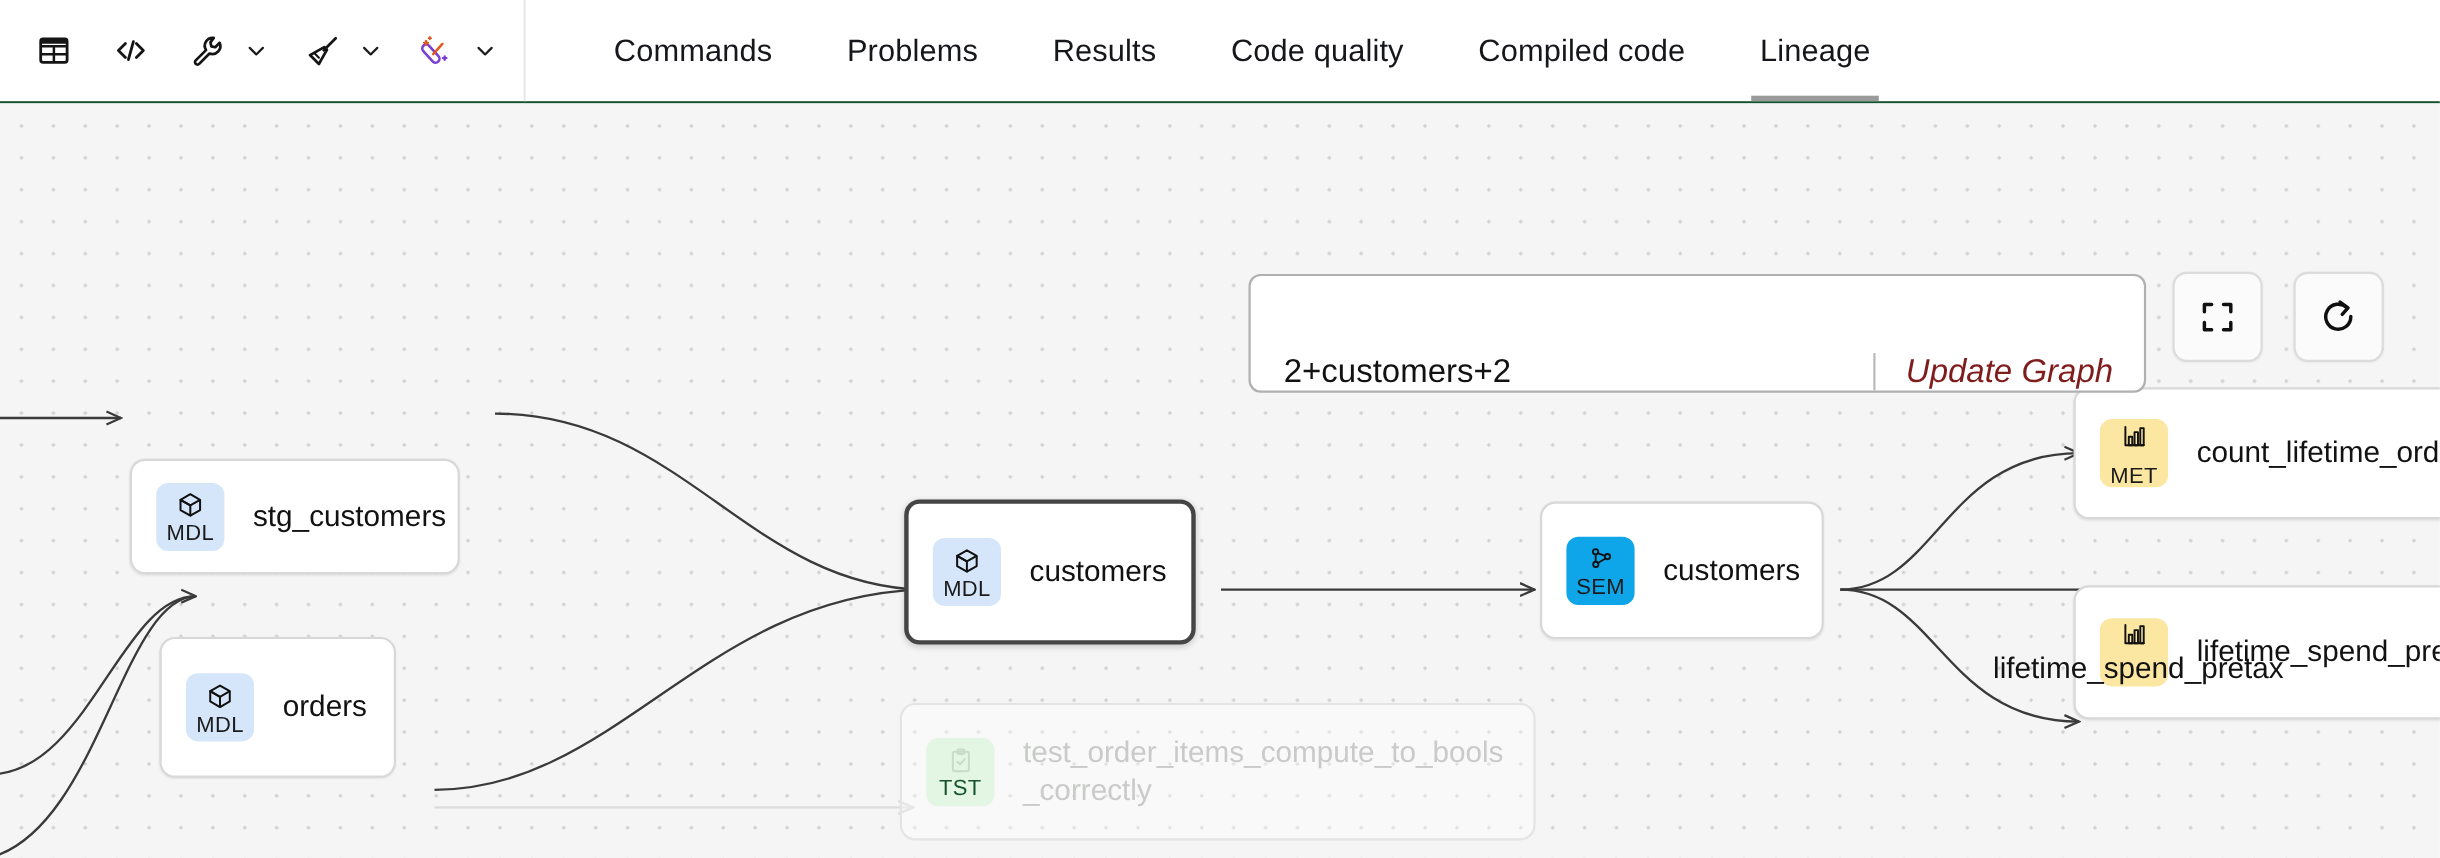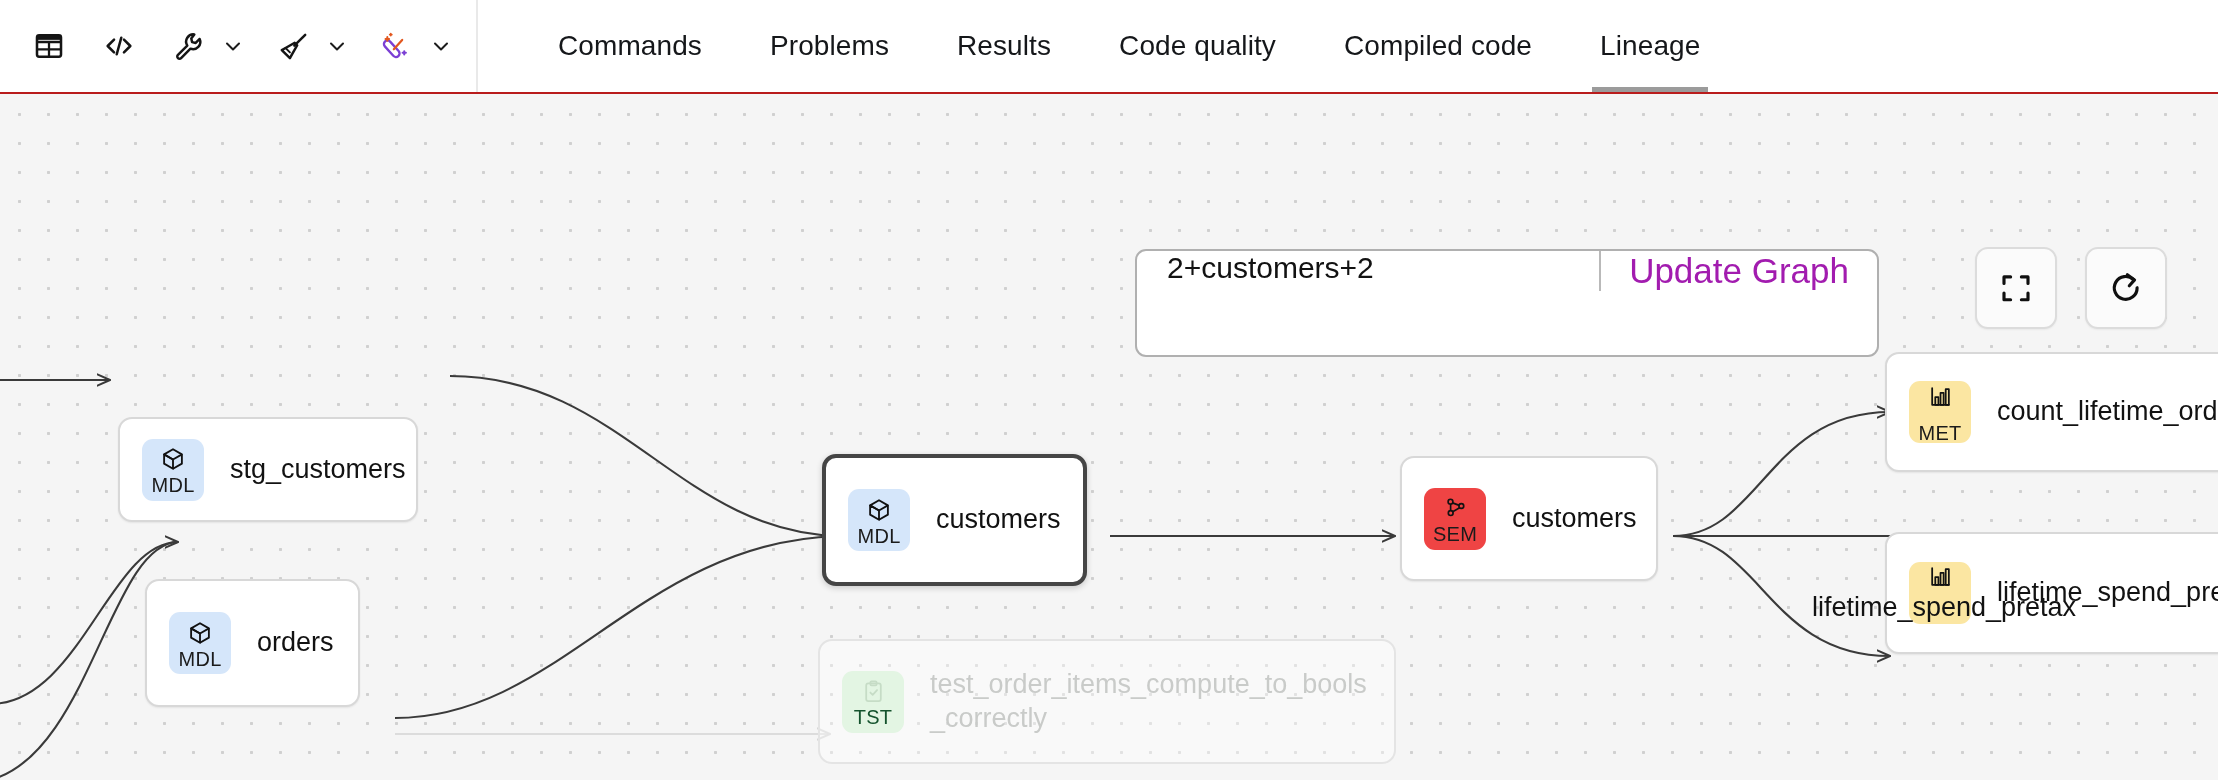--- a/index.html
+++ b/index.html
@@ -8,21 +8,21 @@
     overflow: hidden;
     font-family: "Liberation Sans", sans-serif;
     background: #ffffff;
   }
 
   
   .topbar {
     position: absolute; top: 0; left: 0;
     width: 2218px; height: 94px;
     background: #ffffff;
-    border-bottom: 2px solid #b91c1c;
+    border-bottom: 2px solid #14532d;
     display: flex; align-items: stretch;
   }
   .tool-group {
     display: flex; align-items: center;
     padding-left: 22px; padding-right: 18px;
     height: 100%;
     border-right: 2px solid #e9e9e9;
   }
   .tool-btn {
     display: flex; align-items: center; justify-content: center;
@@ -118,45 +118,46 @@
     margin-right: 18px;
     line-height: 1.24;
     white-space: pre-line;
   }
   .node.dim .node-label { color: #c9cbc9; }
 
   
   .graph-input-wrap {
     position: absolute;
     left: 1135px; top: 155px;
-    width: 744px; height: 108px;
+    width: 816px; height: 108px;
     background: #ffffff;
     border: 2px solid #b0b0b0;
     border-radius: 11px;
-    display: flex; align-items: flex-start;
+    display: flex; align-items: flex-end;
     overflow: hidden;
   }
   .graph-input {
     flex: 1 1 auto;
     border: none; outline: none;
     background: transparent;
     font-family: "Liberation Sans", sans-serif;
     font-size: 30px;
     color: #121212;
     padding: 0 30px;
   }
   .graph-btn {
     flex: 0 0 auto;
     display: flex; align-items: center; justify-content: center;
     padding: 0 28px;
     border-left: 2px solid #b9b9b9;
-    font-size: 35px;
-    color: #a21caf;
+    font-size: 30px;
+    color: #7f1d1d;
     cursor: pointer;
     white-space: nowrap;
+    font-style: italic;
   }
 
   
   .ctrl {
     position: absolute;
     width: 82px; height: 82px;
     background: #fbfbfb;
     border: 2px solid #dcdcdc;
     border-radius: 13px;
     display: flex; align-items: center; justify-content: center;
@@ -348,21 +349,21 @@
           <polyline points="9,13 11.2,15.2 15.4,10.6"></polyline>
         </svg>
       </span>
       <span class="code">TST</span>
     </div>
     <div class="node-label">test_order_items_compute_to_bools
 _correctly</div>
   </div>
 
   <div class="node" id="n-cust-sem" style="left:1400px; top:362px; width:258px; height:125px;">
-    <div class="badge badge-sem" style="background: #ef4444;">
+    <div class="badge badge-sem" style="background: #0ea5e9;">
       <span class="glyph">
         <svg width="25" height="25" viewBox="0 0 24 24" fill="none" stroke="#121212" stroke-width="1.6">
           <circle cx="7.2" cy="5.4" r="2.3"></circle>
           <circle cx="17.6" cy="9.6" r="2.3"></circle>
           <circle cx="7.4" cy="16.4" r="2.3"></circle>
           <path d="M7.3 7.7v6.4M9.1 6.6l6.5 2.4M9.3 15.2l6.6-3.9"></path>
         </svg>
       </span>
       <span class="code">SEM</span>
     </div>

